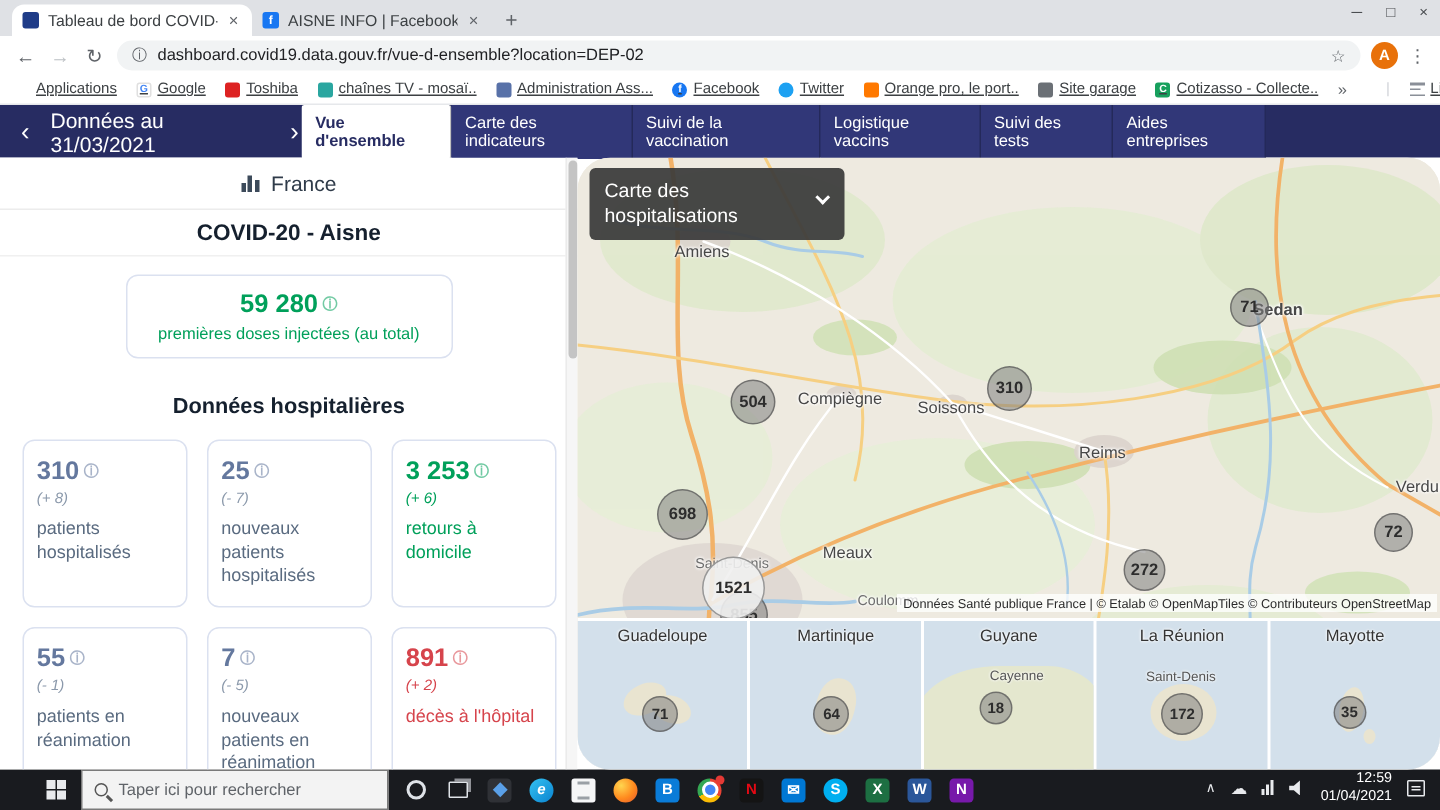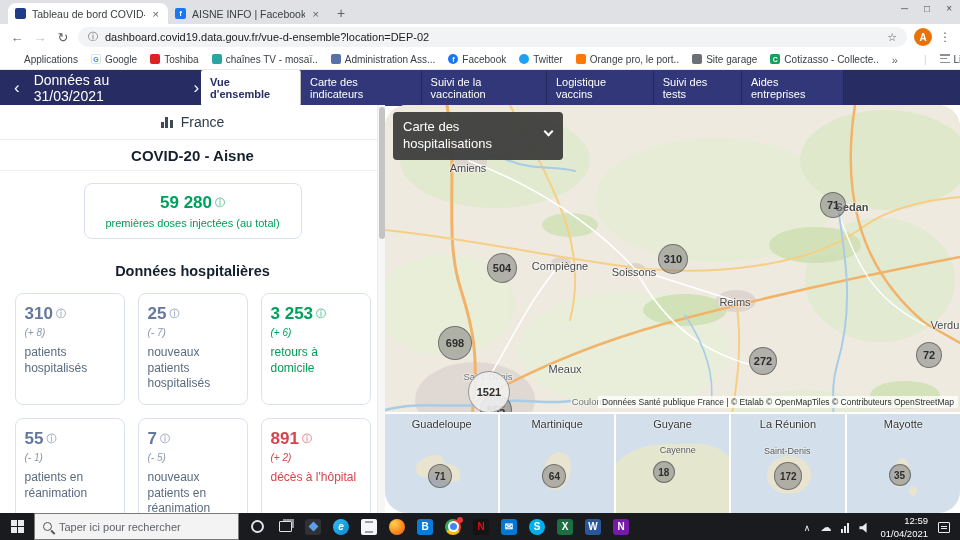--- a/index.html
+++ b/index.html
@@ -23,21 +23,21 @@
   .navbtn { color:#5f6368; font-size:13px; width:16px; text-align:center; }
   .navbtn.disabled { color:#bcc0c4; }
   .urlfield { flex:1; height:20px; background:#f1f3f4; border-radius:10px; display:flex; align-items:center; padding:0 10px; gap:7px; font-size:11px; color:#202124; }
   .urlfield .siteinfo { color:#5f6368; font-size:10px; }
   .urlfield .url { white-space:nowrap; overflow:hidden; }
   .urlfield .star { margin-left:auto; color:#5f6368; font-size:11px; }
   .avatar { width:18px; height:18px; border-radius:50%; background:#e8710a; color:#fff; font-size:10px; font-weight:bold; display:flex; align-items:center; justify-content:center; }
   .kebab { color:#5f6368; font-size:12px; }
 
   .bookmarks { height:20px; background:#fff; border-bottom:1px solid #e6e8eb; display:flex; align-items:center; gap:13px; padding:0 10px; font-size:10px; color:#3c4043; white-space:nowrap; }
-  .bm { display:flex; gap:4px; }
+  .bm { display:flex; align-items:center; gap:4px;text-decoration:underline; }
   .bm .ico { width:10px; height:10px; border-radius:2px; display:flex; align-items:center; justify-content:center; color:#fff; font-size:7px; font-weight:bold; flex:0 0 auto; }
   .ico-apps { display:grid; grid-template-columns:4px 4px; grid-template-rows:4px 4px; gap:1px; border-radius:0; }
   .ico-apps i { background:#8a8f98; border-radius:1px; }
   .bm-overflow { color:#5f6368; font-size:11px; }
   .bm-spacer { flex:1; }
   .bm-sep { color:#d0d3d8; }
   .readlist-ico { width:10px; height:9px; border-top:2px solid #8a8f98; border-bottom:1px solid #8a8f98; position:relative; }
   .readlist-ico::after { content:""; position:absolute; left:0; top:2px; width:7px; height:1px; background:#8a8f98; }
 
   
@@ -83,21 +83,21 @@
   .bubble.light { background:rgba(240,240,240,.9); border:1px solid rgba(130,130,130,.8); z-index:6; }
   .attribution { position:absolute; right:2px; top:291px; font-size:8.5px; color:#2b2b2b; background:rgba(255,255,255,.78); padding:1px 4px; z-index:8; }
   .insets { position:absolute; left:0; right:0; bottom:0; height:101px; display:flex; gap:2px; background:#fff; padding-top:2px; z-index:10; }
   .inset { flex:1; position:relative; background:#d3e0eb; overflow:hidden; }
   .inset-title { position:absolute; top:4px; left:0; width:100%; text-align:center; font-size:11px; color:#333; text-shadow:0 0 2px #fff,0 0 2px #fff; z-index:3; }
   .island { position:absolute; background:#e9e4d0; z-index:1; }
   .inset-city { position:absolute; transform:translate(-50%,-50%); font-size:9px; color:#555; text-shadow:0 0 2px #fff,0 0 2px #fff; z-index:3; white-space:nowrap; }
   .ibubble { position:absolute; transform:translate(-50%,-50%); border-radius:50%; background:rgba(128,128,128,.55); border:1px solid rgba(80,80,80,.65); color:#2d2d2d; font-weight:bold; font-size:10px; display:flex; align-items:center; justify-content:center; z-index:2; }
 
   
-  .taskbar { height:27px; background:#191b1f; display:flex; align-items:flex-end; color:#fff; }
+  .taskbar { height:27px; background:#191b1f; display:flex; align-items:flex-start; color:#fff;padding-left:20px; }
   .start { width:34px; height:27px; display:flex; align-items:center; justify-content:center; }
   .winlogo { display:grid; grid-template-columns:6px 6px; grid-template-rows:6px 6px; gap:1px; }
   .winlogo i { background:#e8eaed; }
   .tsearch { width:205px; height:27px; background:#f3f3f3; border:1px solid #7a7a7a; display:flex; align-items:center; gap:7px; padding:0 8px; font-size:11px; color:#5f6368; }
   .lens { width:9px; height:9px; border:1.5px solid #555; border-radius:50%; position:relative; flex:0 0 auto; }
   .lens::after { content:""; position:absolute; width:1.5px; height:5px; background:#555; left:8px; top:7px; transform:rotate(-45deg); }
   .ticons { display:flex; align-items:center; margin-left:4px; }
   .tico { width:28px; height:27px; display:flex; align-items:center; justify-content:center; position:relative; }
   .tico > span:first-child { width:16px; height:16px; display:flex; align-items:center; justify-content:center; font-size:10px; font-weight:bold; color:#fff; border-radius:3px; }
   .ic-cortana { border:2px solid #dfe3e8; border-radius:50% !important; background:transparent; width:13px !important; height:13px !important; }
@@ -352,21 +352,21 @@
       <span class="city" style="left:180px;top:264px;">Meaux</span>
       <span class="city" style="left:467px;top:102px;font-weight:bold;">Sedan</span>
       <span class="city" style="left:563px;top:220px;">Verdun</span>
       <span class="city small" style="left:103px;top:271px;">Saint-Denis</span>
       <span class="city small" style="left:207px;top:296px;">Coulomm</span>
 
       <span class="bubble" style="left:448px;top:100px;width:26px;height:26px;">71</span>
       <span class="bubble" style="left:117px;top:163px;width:30px;height:30px;">504</span>
       <span class="bubble" style="left:288px;top:154px;width:30px;height:30px;">310</span>
       <span class="bubble" style="left:70px;top:238px;width:34px;height:34px;">698</span>
-      <span class="bubble" style="left:378px;top:256px;width:28px;height:28px;">272</span>
+      <span class="bubble" style="left:378px;top:275px;width:28px;height:28px;">272</span>
       <span class="bubble" style="left:544px;top:250px;width:26px;height:26px;">72</span>
       <span class="bubble light" style="left:104px;top:287px;width:42px;height:42px;">1521</span>
       <span class="bubble" style="left:111px;top:305px;width:32px;height:32px;">855</span>
 
       <div class="attribution">Données Santé publique France | © Etalab © OpenMapTiles © Contributeurs OpenStreetMap</div>
 
       <div class="insets">
         <div class="inset">
           <div class="inset-title">Guadeloupe</div>
           <div class="island" style="left:30px;top:42px;width:30px;height:20px;border-radius:50%;transform:rotate(-25deg);"></div>

